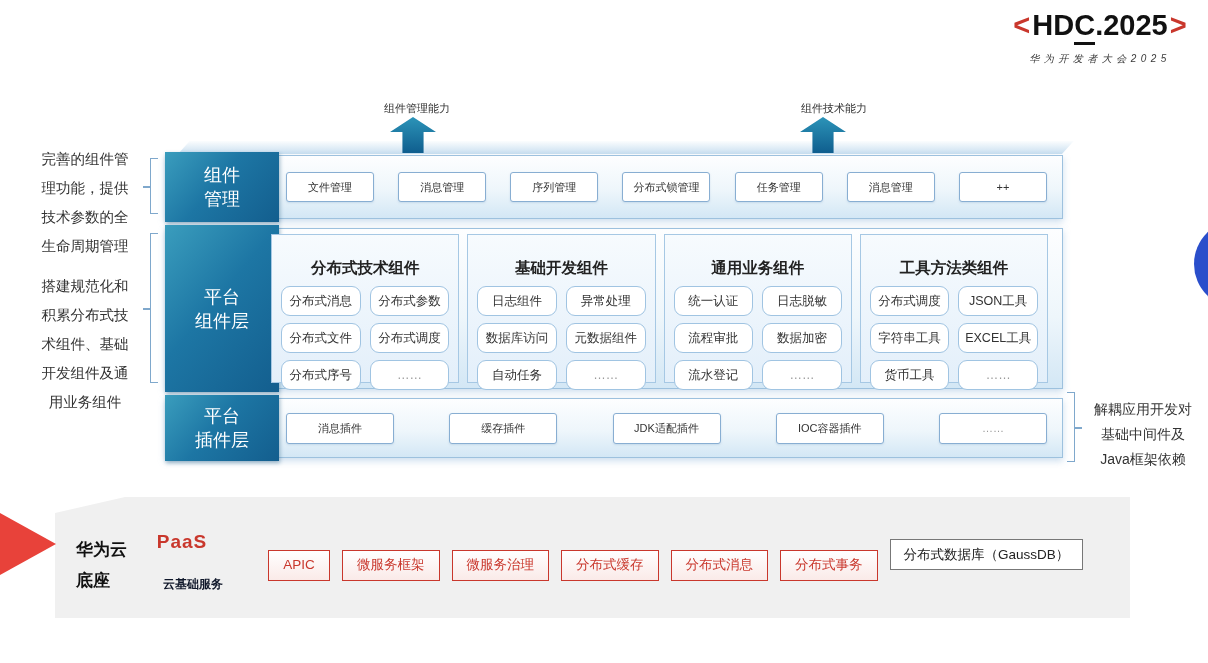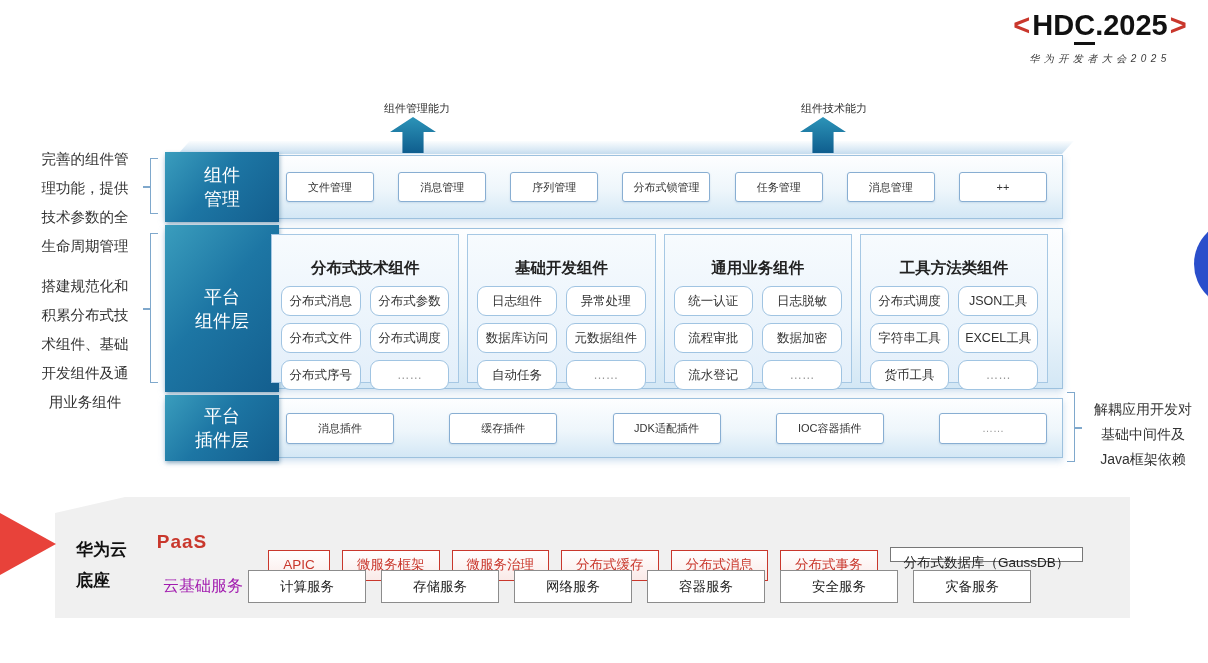--- a/index.html
+++ b/index.html
@@ -72,26 +72,26 @@
   .edge-circle{position:absolute;left:1194px;top:220px;width:88px;height:88px;border-radius:50%;background:var(--blue-circle);}
 
   
   .panel{position:absolute;left:55px;top:497px;width:1075px;height:121px;background:var(--panel-gray);
     clip-path:polygon(0 16px,70px 0,100% 0,100% 100%,0 100%);}
   .red-arrow{position:absolute;left:-16px;top:504px;width:72px;height:80px;background:var(--arrow-red);
     clip-path:polygon(0 0,100% 50%,0 100%);}
   .foundation-label{position:absolute;left:76px;top:534px;width:96px;font-size:17px;font-weight:800;color:#111;
     line-height:31px;text-align:left;white-space:pre-line;}
   .paas-label{position:absolute;left:152px;top:531px;width:60px;text-align:center;font-size:19px;font-weight:800;color:var(--red);letter-spacing:1px;}
-  .cloud-label{position:absolute;left:163px;top:576px;font-size:16px;color:#a21caf;font-weight:400;}
+  .cloud-label{position:absolute;left:163px;top:576px;font-size:12px;color:#0f172a;font-weight:700;}
   .paas-row{position:absolute;left:268px;top:528px;display:flex;gap:12px;align-items:center;}
   .rbtn{height:31px;line-height:28px;border:1.5px solid var(--red);color:var(--red);
     background:linear-gradient(180deg,#ffffff,#faeae8);font-size:13.5px;text-align:center;padding:0 16px;white-space:nowrap;}
   .rbtn.short{padding:0 14px;min-width:62px;}
-  .gbtn{height:15px;line-height:29px;border:1px solid #777;background:#fff;color:#222;
+  .gbtn{height:31px;line-height:29px;border:1px solid #777;background:#fff;color:#222;
     font-size:13.5px;text-align:center;padding:0 13px;white-space:nowrap;}
   .cloud-row{position:absolute;left:248px;top:570px;display:flex;gap:15px;}
   .cbtn{width:118px;height:33px;line-height:31px;border:1px solid #8c8c8c;background:#fff;color:#222;
     font-size:13.5px;text-align:center;white-space:nowrap;}
 </style>
 </head>
 <body>
 
 <div id="page">
 
@@ -230,23 +230,14 @@
     <div class="rbtn short">APIC</div>
         <div class="rbtn short">微服务框架</div>
         <div class="rbtn short">微服务治理</div>
         <div class="rbtn short">分布式缓存</div>
         <div class="rbtn short">分布式消息</div>
         <div class="rbtn short">分布式事务</div>
       </div>
     <div class="gbtn">分布式数据库（GaussDB）</div>
   </div>
   <div class="cloud-label">云基础服务</div>
-  <div class="cloud-row">
-
-  <div class="cbtn">计算服务</div>
-      <div class="cbtn">存储服务</div>
-      <div class="cbtn">网络服务</div>
-      <div class="cbtn">容器服务</div>
-      <div class="cbtn">安全服务</div>
-      <div class="cbtn">灾备服务</div>
-    </div>
 
 </div>
 
 </body></html>

